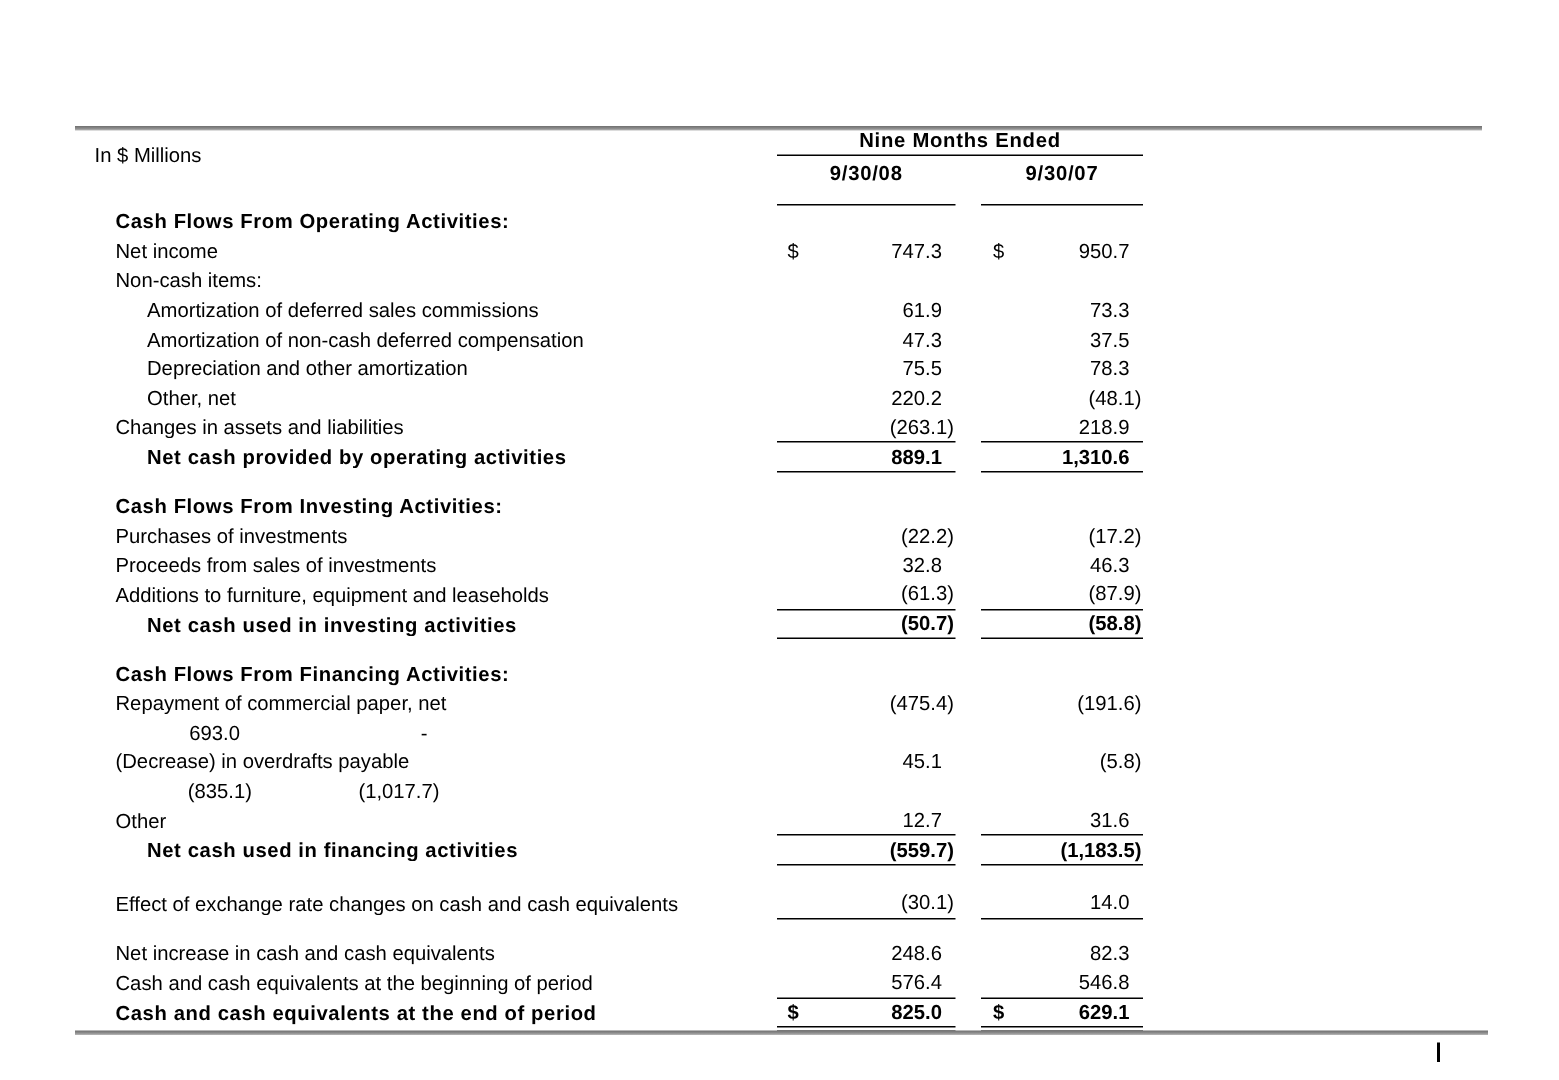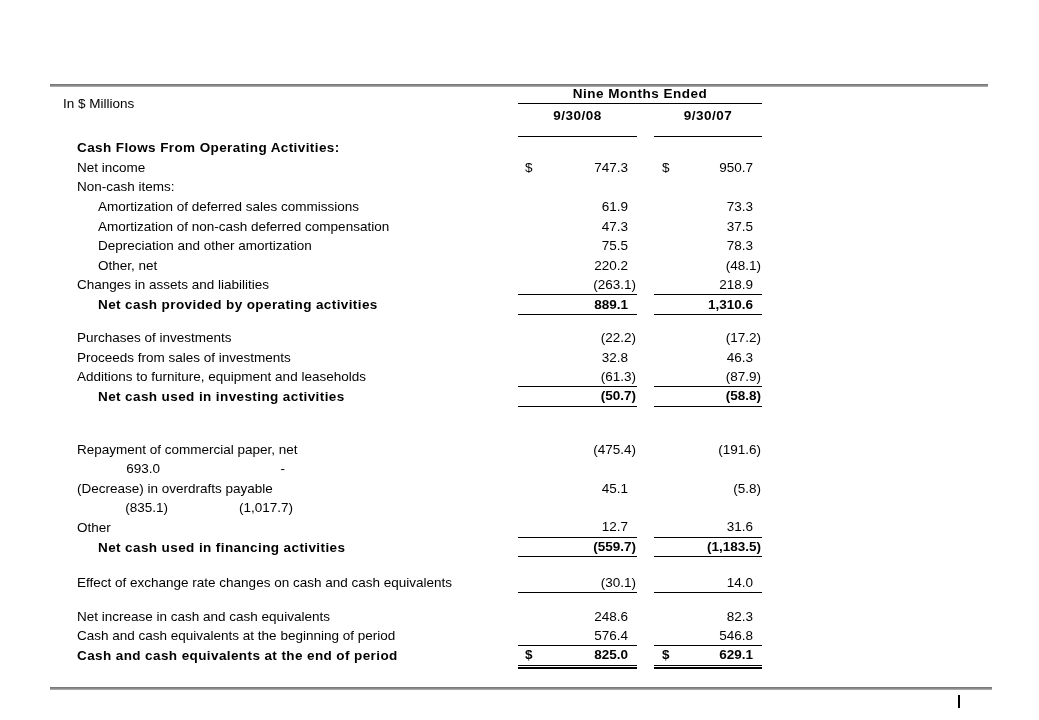--- a/index.html
+++ b/index.html
@@ -207,20 +207,26 @@
           <div class="label">Net cash provided by operating activities</div>
           <div class="cell c1">
             <span class="num">889.1</span>
           </div>
           <div class="colgap"></div>
           <div class="cell c2">
             <span class="num">1,310.6</span>
           </div>
         </div>
         <div class="spacer"></div>
+        <div class="row section">
+          <div class="label">Cash Flows From Investing Activities:</div>
+          <div class="cell c1"></div>
+          <div class="colgap"></div>
+          <div class="cell c2"></div>
+        </div>
         <div class="row item">
           <div class="label">Purchases of investments</div>
           <div class="cell c1">
             <span class="num neg">(22.2)</span>
           </div>
           <div class="colgap"></div>
           <div class="cell c2">
             <span class="num neg">(17.2)</span>
           </div>
         </div>
@@ -249,20 +255,21 @@
           <div class="cell c1">
             <span class="num neg">(50.7)</span>
           </div>
           <div class="colgap"></div>
           <div class="cell c2">
             <span class="num neg">(58.8)</span>
           </div>
         </div>
         <div class="spacer"></div>
         <div class="row section">
+          <div class="label">Cash Flows From Financing Activities:</div>
           <div class="cell c1"></div>
           <div class="colgap"></div>
           <div class="cell c2"></div>
         </div>
         <div class="row item">
           <div class="label">Repayment of commercial paper, net</div>
           <div class="cell c1">
             <span class="num neg">(475.4)</span>
           </div>
           <div class="colgap"></div>

